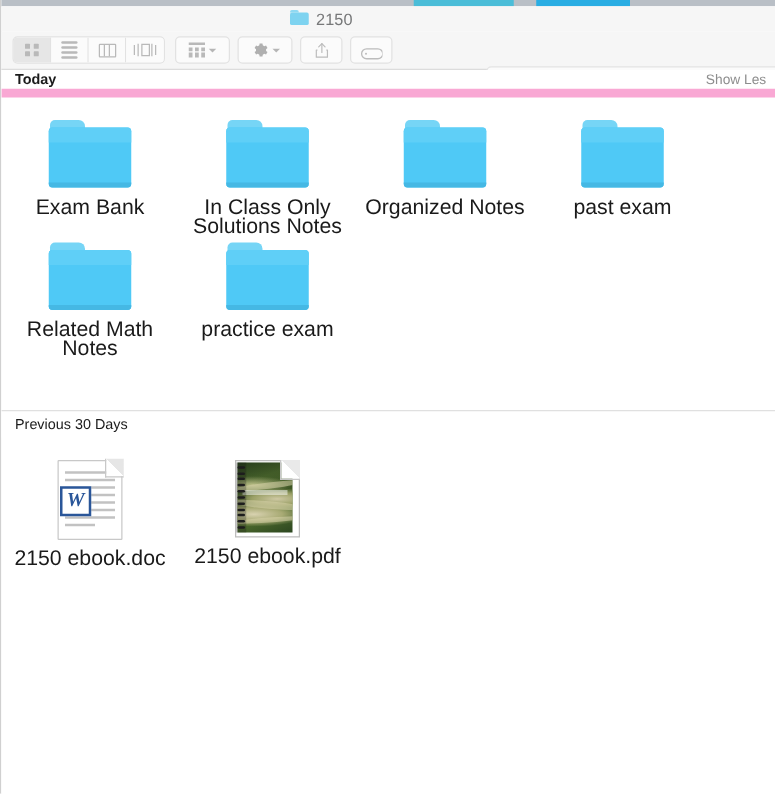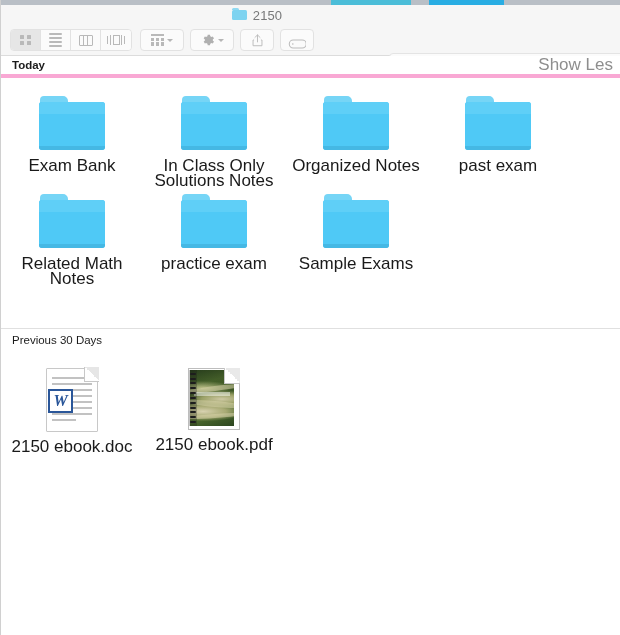--- a/index.html
+++ b/index.html
@@ -191,31 +191,31 @@
     width: 620px;
     height: 579px;
     background: #ffffff;
     overflow: hidden;
   }
 
   .group-header {
     position: relative;
     height: 22px;
     background: #ffffff;
-    border-bottom: 4px solid #f9a8d4;
+    border-bottom: 7px solid #f9a8d4;
     display: flex;
     align-items: center;
     padding: 0 8px 0 11px;
     justify-content: space-between;
   }
   .group-header.plain { border-bottom: none; border-top: 1px solid #e0e0e0; margin-top: 40px; }
 
   .gh-title { font-size: 11.5px; color: #1b1b1b; }
   .gh-title.bold { font-weight: bold; }
-  .gh-action { font-size: 17px; color: #8e8e8e; }
+  .gh-action { font-size: 11px; color: #8e8e8e; }
 
   .icon-grid {
     display: flex;
     flex-wrap: wrap;
     padding: 14px 0 0 0;
   }
   .grid-cell {
     width: 142px;
     min-height: 98px;
     display: flex;
@@ -573,29 +573,20 @@
       <div class="grid-cell">
         <div class="folder">
           <div class="ftab"></div>
             <div class="fbody"></div>
             <div class="fgloss"></div>
             <div class="fshade"></div>
         </div>
         <span class="item-label">practice exam</span>
       </div>
 
-      <div class="grid-cell">
-        <div class="folder">
-          <div class="ftab"></div>
-            <div class="fbody"></div>
-            <div class="fgloss"></div>
-            <div class="fshade"></div>
-        </div>
-        <span class="item-label">Sample Exams</span>
-      </div>
 
     </div>
 
     <div class="group-header plain">
       <span class="gh-title">Previous 30 Days</span>
     </div>
 
     <div class="icon-grid">
 
       <div class="grid-cell files">

